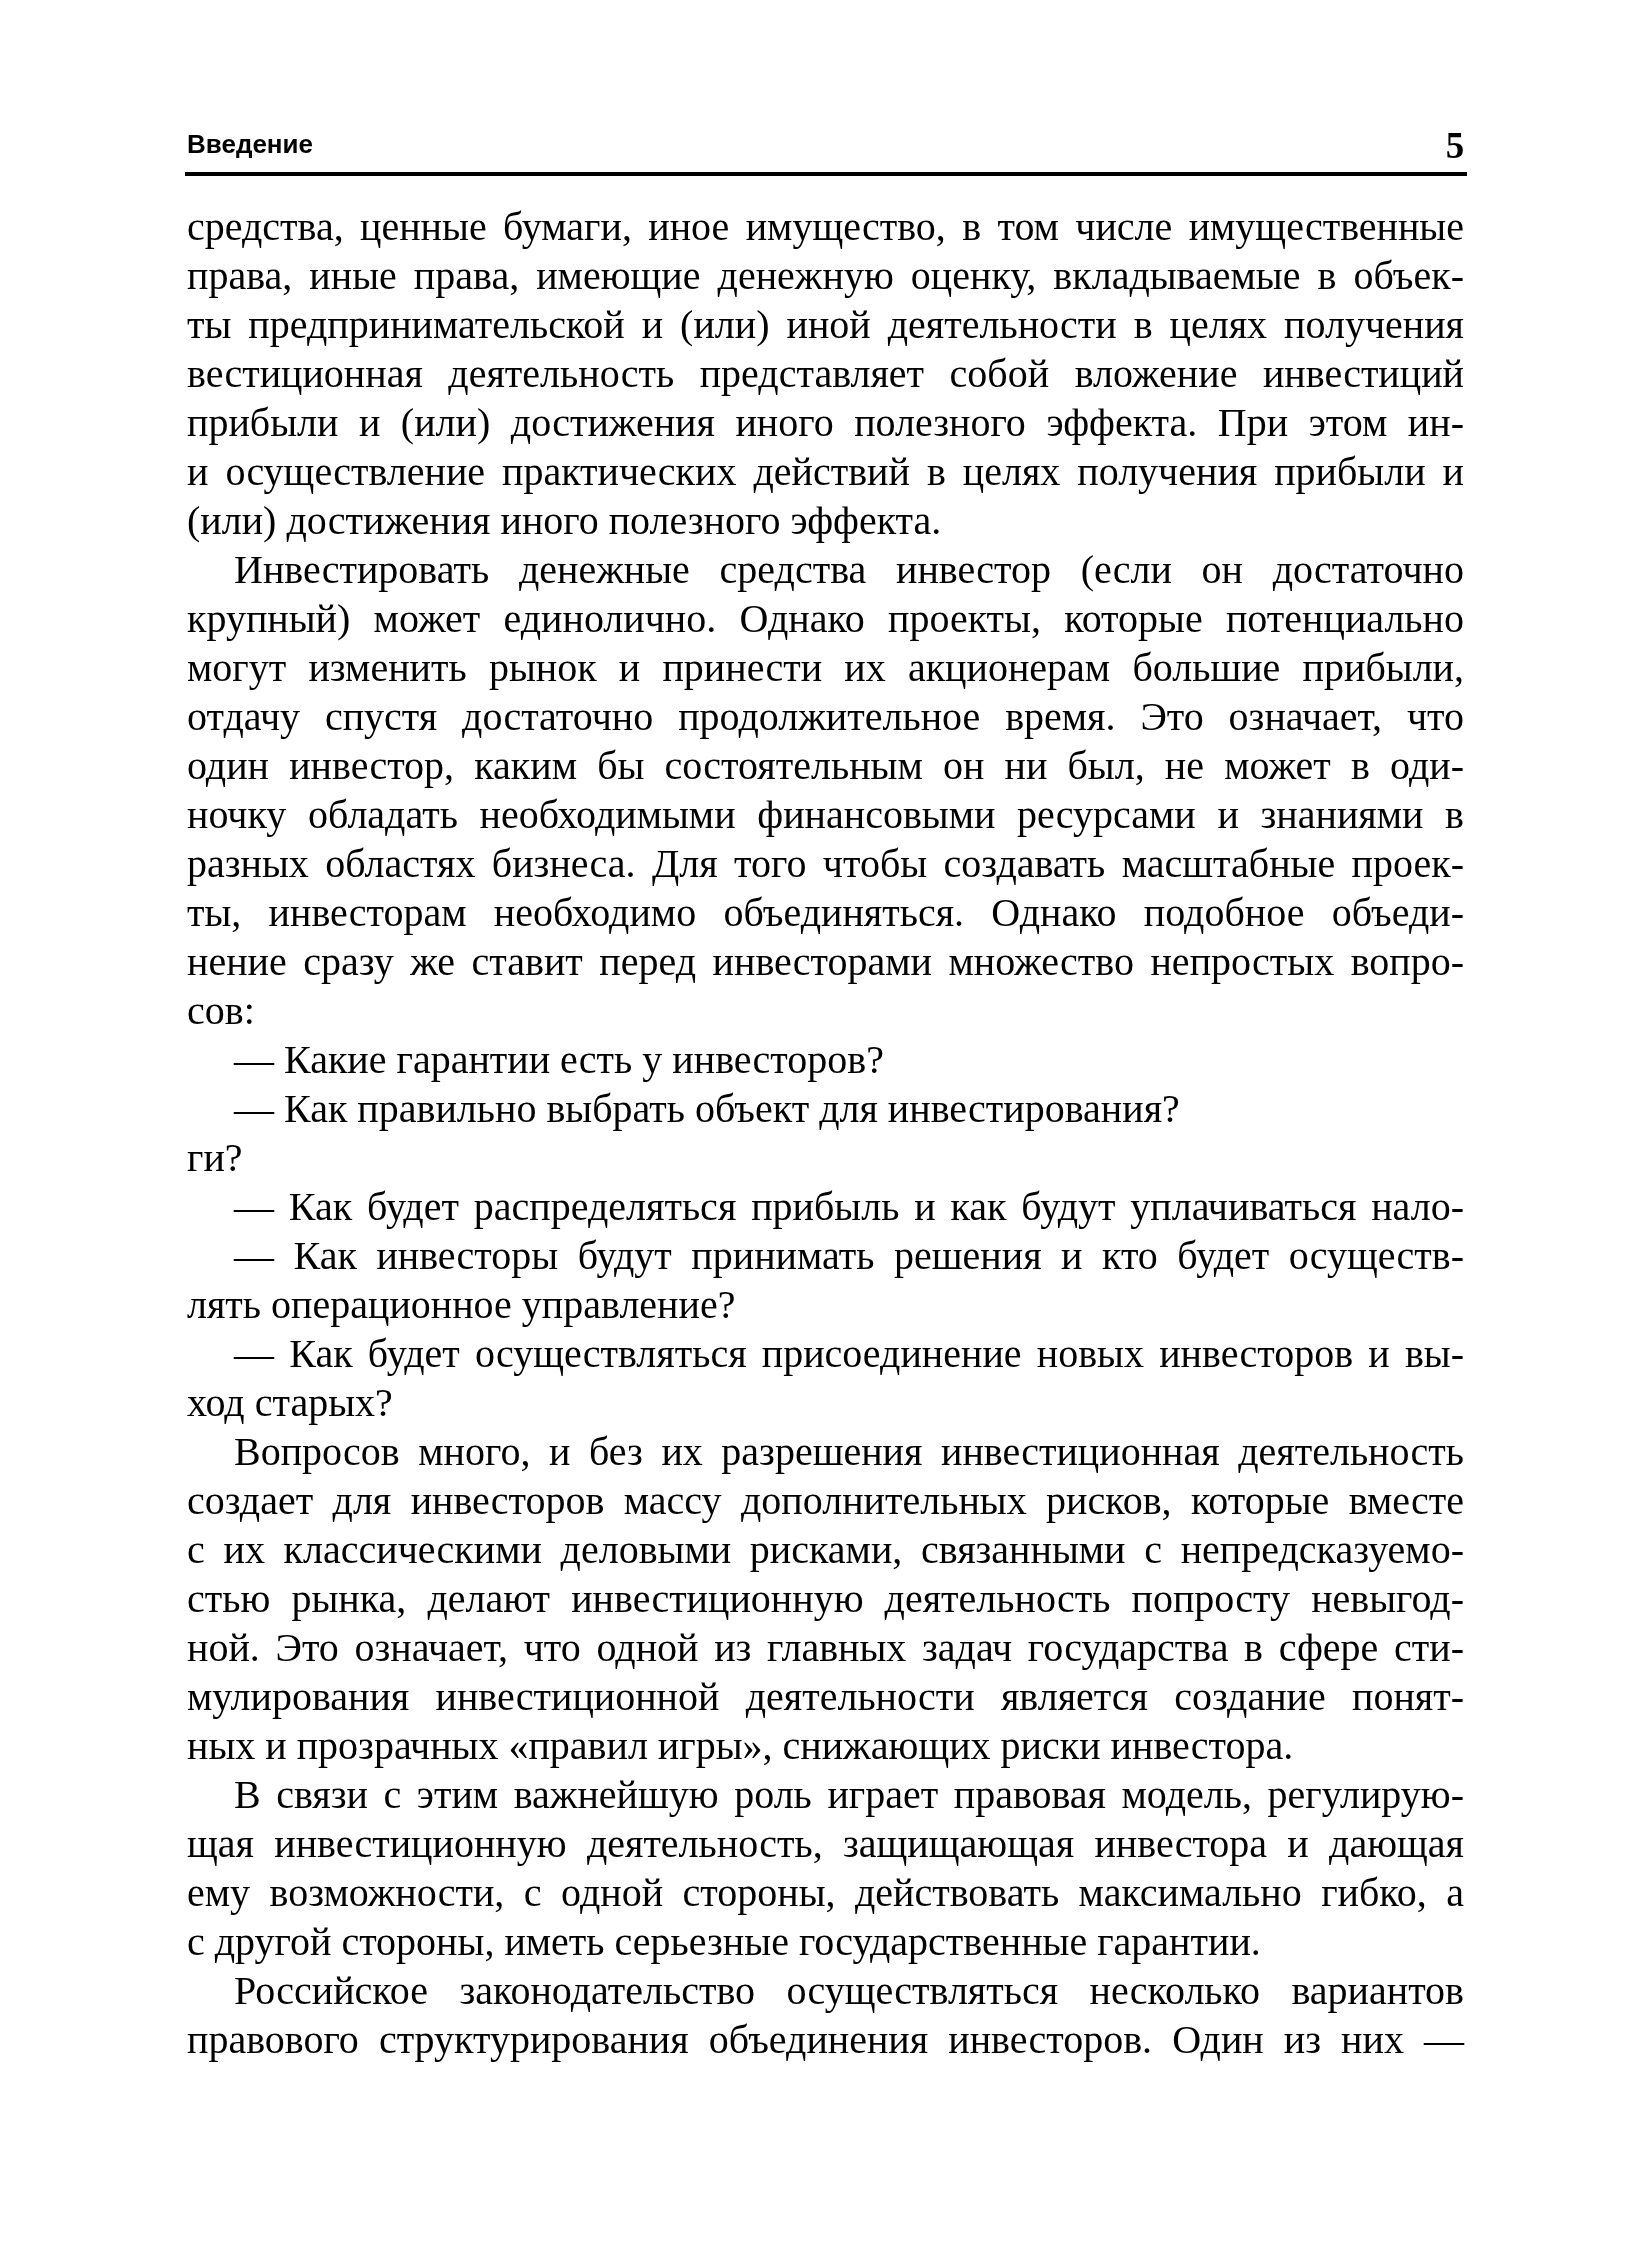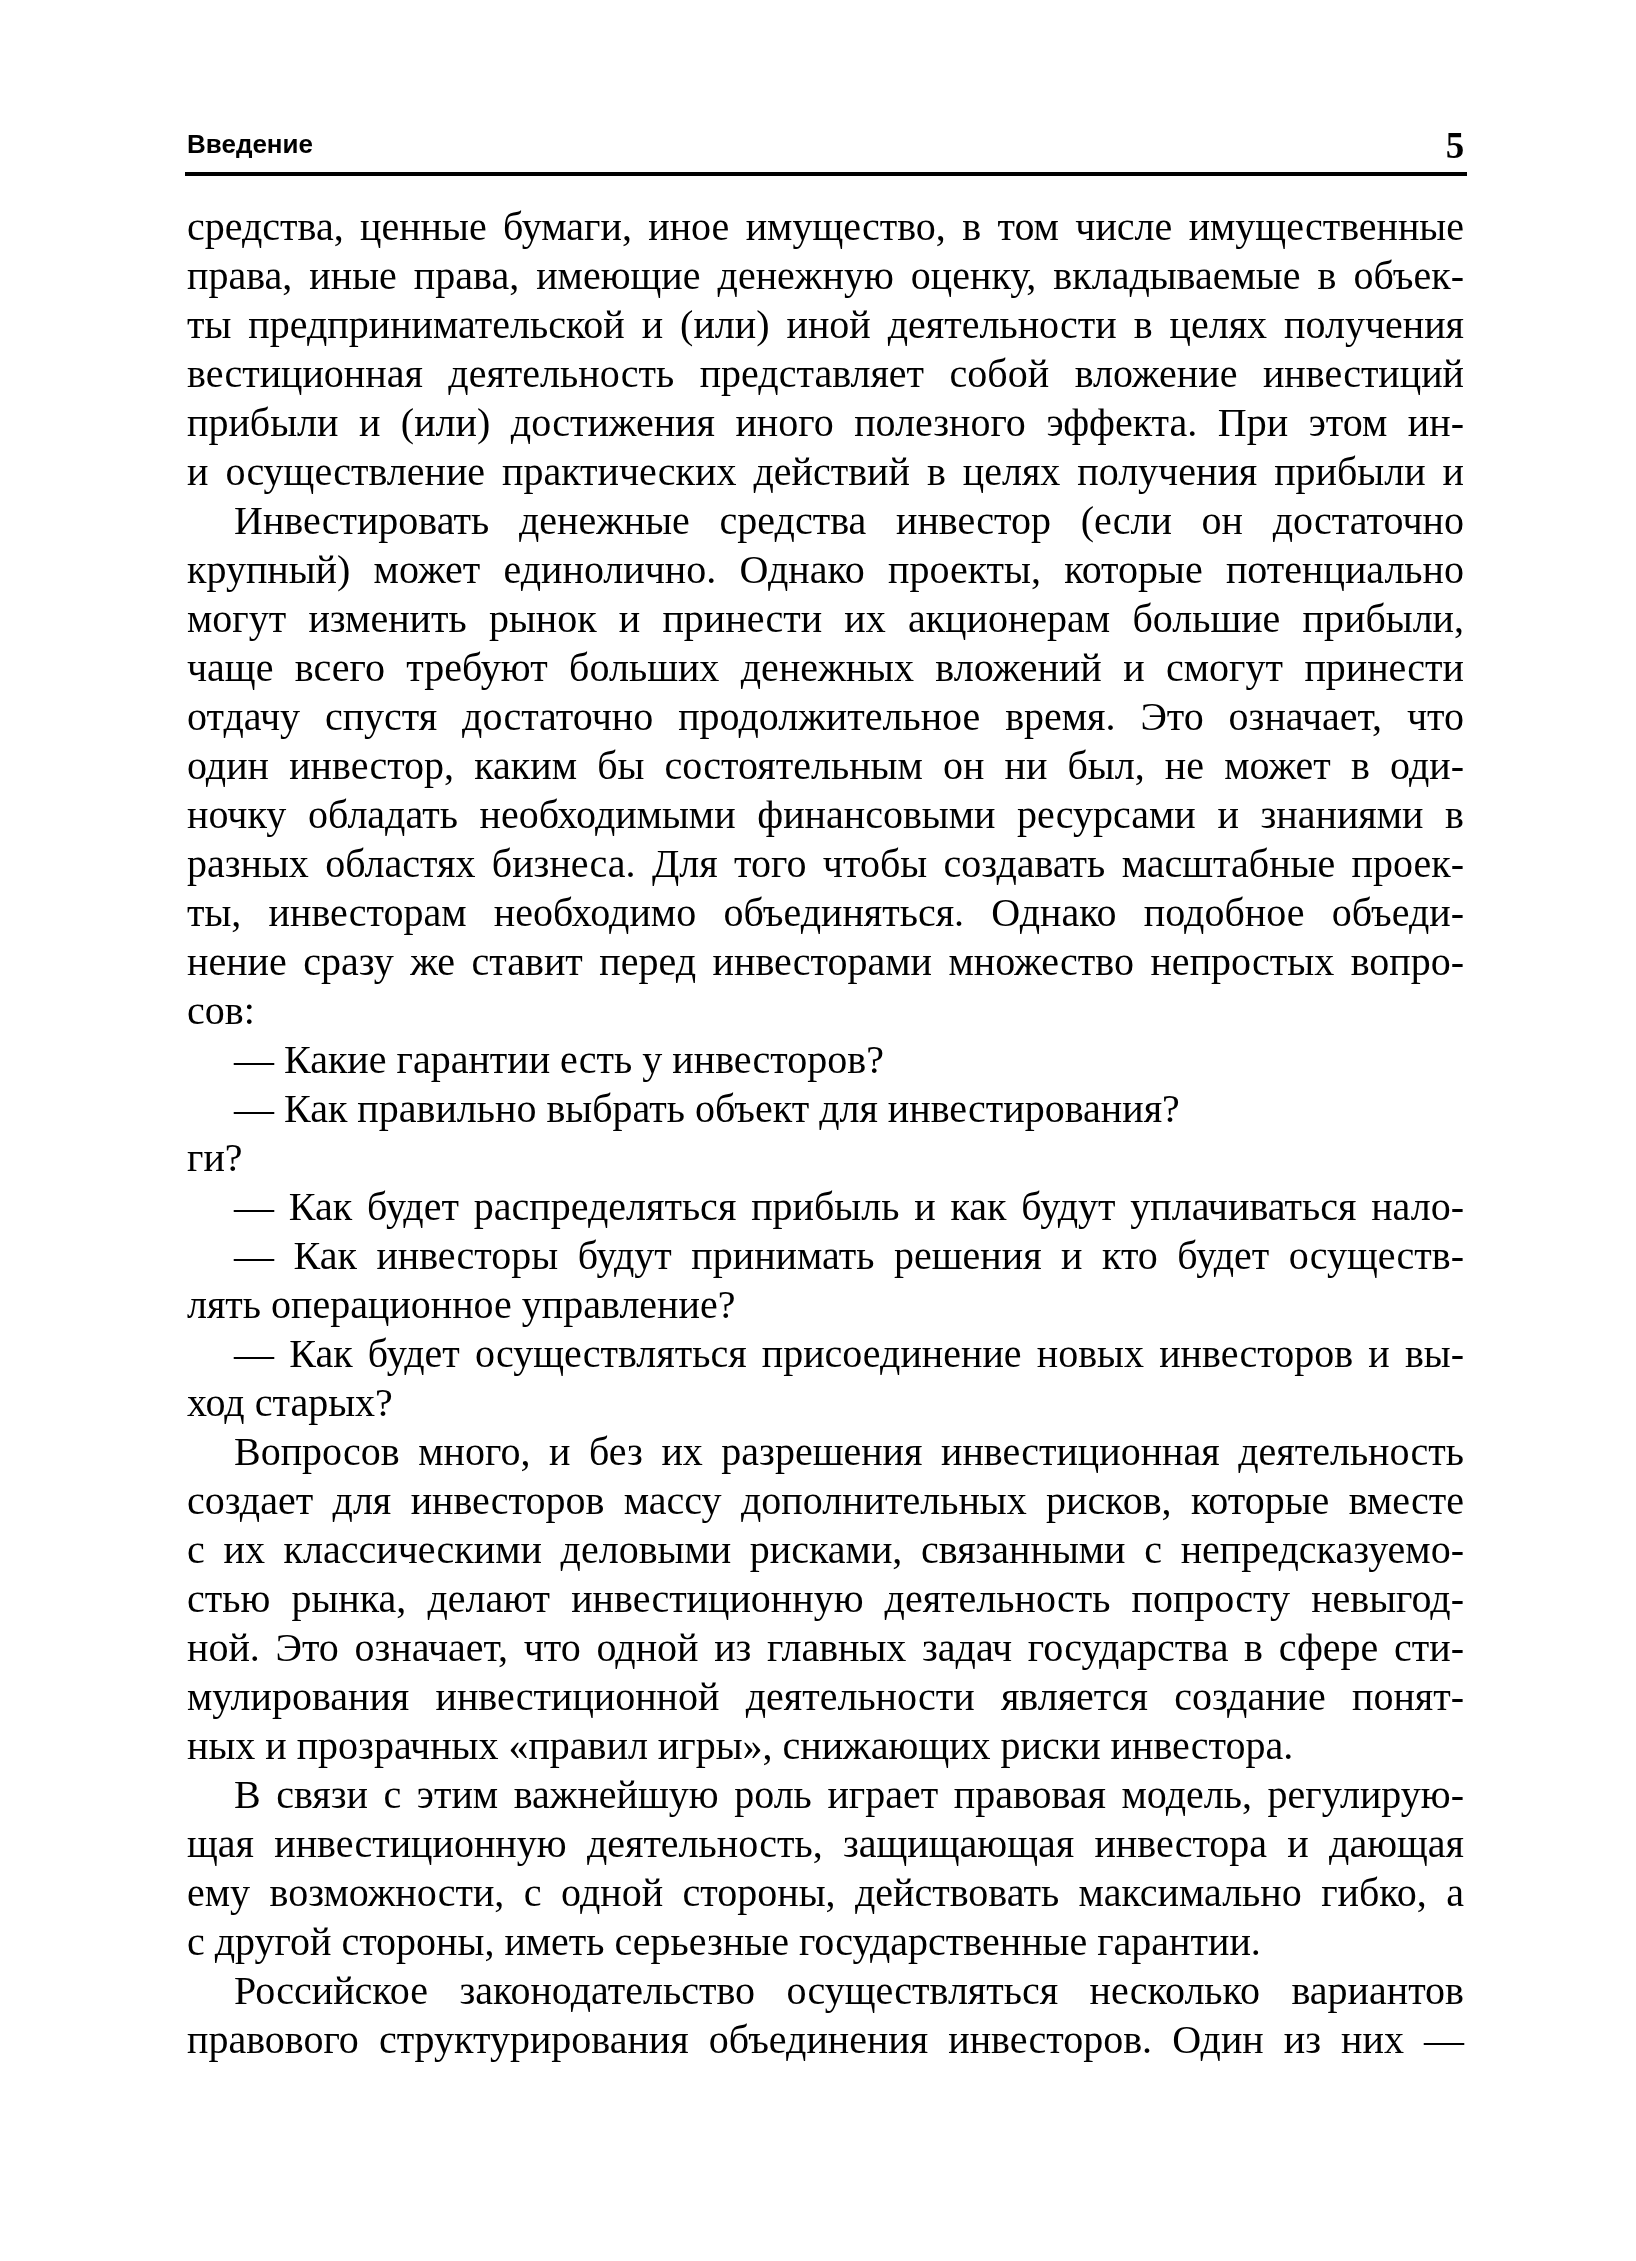--- a/index.html
+++ b/index.html
@@ -23,24 +23,24 @@
     <span class="page-number">5</span>
   </div>
   <div class="head-rule"></div>
   <div class="body" id="body-text">
       <div class="line">средства, ценные бумаги, иное имущество, в том числе имущественные</div>
       <div class="line">права, иные права, имеющие денежную оценку, вкладываемые в объек-</div>
       <div class="line">ты предпринимательской и (или) иной деятельности в целях получения</div>
       <div class="line">вестиционная деятельность представляет собой вложение инвестиций</div>
       <div class="line">прибыли и (или) достижения иного полезного эффекта. При этом ин-</div>
       <div class="line">и осуществление практических действий в целях получения прибыли и</div>
+      <div class="line last">(или) достижения иного полезного эффекта.</div>
       <div class="line indent">Инвестировать денежные средства инвестор (если он достаточно</div>
       <div class="line">крупный) может единолично. Однако проекты, которые потенциально</div>
       <div class="line">могут изменить рынок и принести их акционерам большие прибыли,</div>
-      <div class="line">чаще всего требуют больших денежных вложений и смогут принести</div>
       <div class="line">отдачу спустя достаточно продолжительное время. Это означает, что</div>
       <div class="line">один инвестор, каким бы состоятельным он ни был, не может в оди-</div>
       <div class="line">ночку обладать необходимыми финансовыми ресурсами и знаниями в</div>
       <div class="line">разных областях бизнеса. Для того чтобы создавать масштабные проек-</div>
       <div class="line">ты, инвесторам необходимо объединяться. Однако подобное объеди-</div>
       <div class="line">нение сразу же ставит перед инвесторами множество непростых вопро-</div>
       <div class="line last">сов:</div>
       <div class="line indent last">— Какие гарантии есть у инвесторов?</div>
       <div class="line indent last">— Как правильно выбрать объект для инвестирования?</div>
       <div class="line last">ги?</div>

